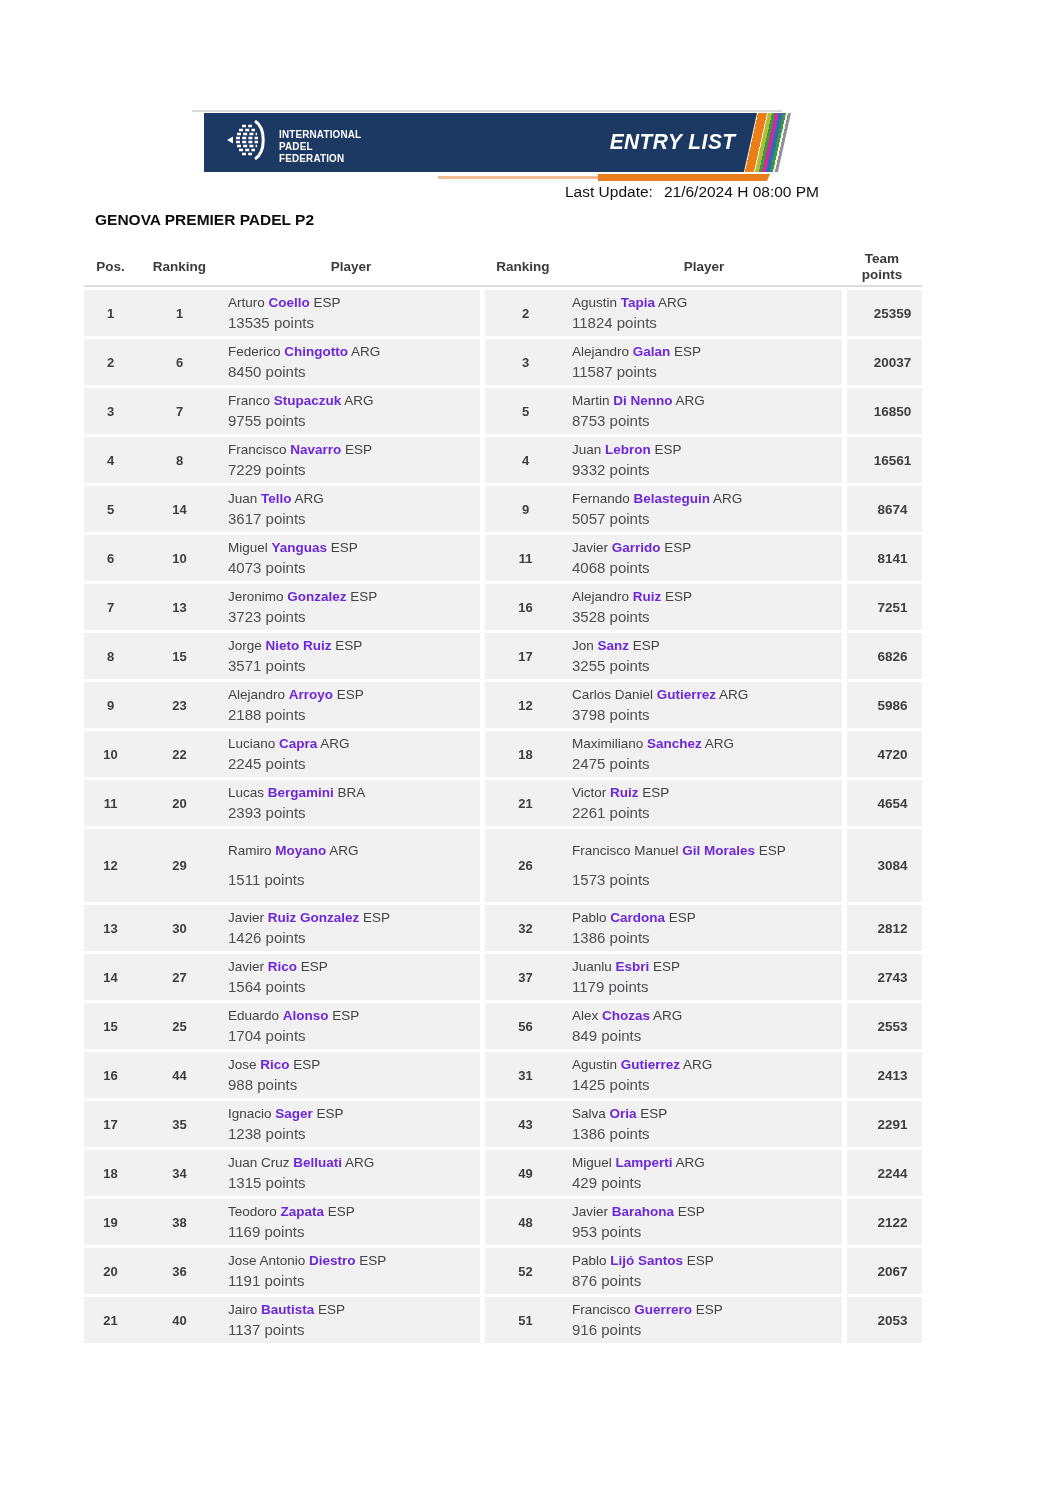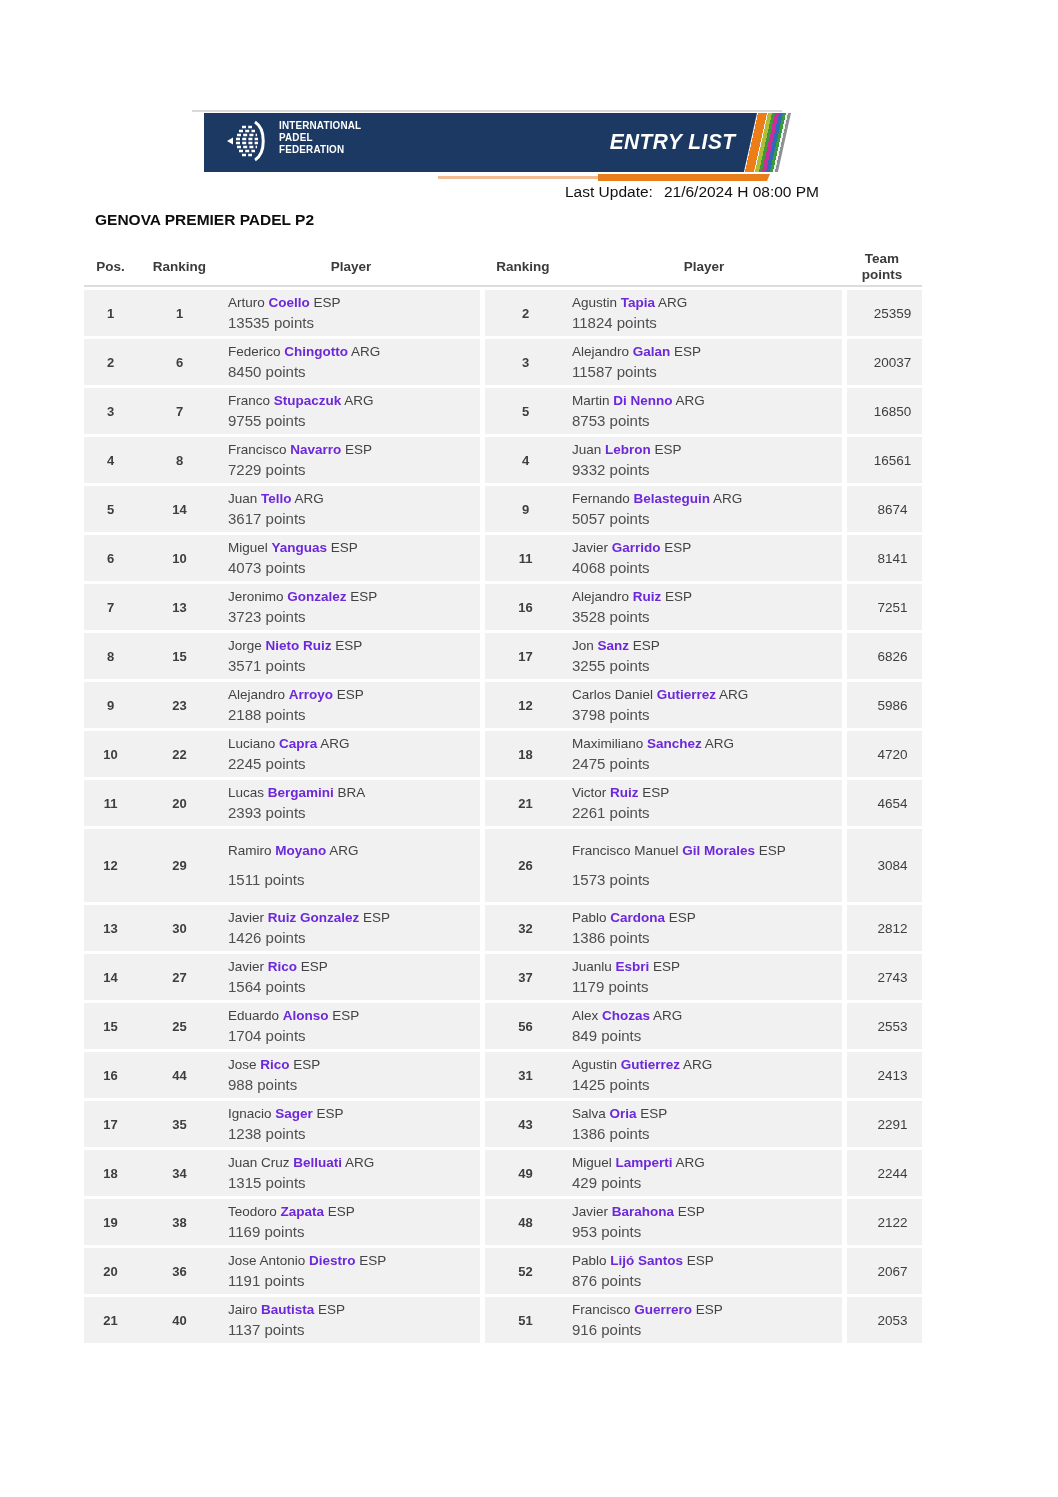--- a/index.html
+++ b/index.html
@@ -21,21 +21,21 @@
       #f5f6f7 0 1px, #ed7d17 1px 10px, #f5f6f7 10px 11px,
       #b3bd35 11px 15px, #3b9b3c 15px 18px, #cb2d9b 18px 22px,
       #2e6cb5 22px 26px, #3b9b3c 26px 29px, #f0f1f2 29px 31px, #8e9094 31px 34px);
   }
   .banner-orange-bar {
     position: absolute; left: 598px; top: 174px; width: 172px; height: 7px;
     background: #e87d1c; clip-path: polygon(0 0, 100% 0, calc(100% - 3px) 100%, 0 100%);
   }
   .banner-peach-line { position: absolute; left: 438px; top: 176px; width: 160px; height: 3px; background: #f2bd92; }
 
-  .ipf-logo { position: absolute; left: 22px; top: 7px; height: 45px; display: flex; align-items: flex-start; gap: 9px; }
+  .ipf-logo { position: absolute; left: 22px; top: 7px; height: 45px; display: flex; align-items: flex-end; gap: 9px; }
   .ipf-logo svg { display: block; }
   .logo-text { color: #ffffff; font-weight: bold; font-size: 10.5px; line-height: 1.13;
                letter-spacing: 0.2px; transform: scaleX(0.94); transform-origin: left center; }
   .entry-badge {
     position: absolute; right: 22px; top: 16px; color: #ffffff;
     font-size: 22px; font-weight: bold; font-style: italic; letter-spacing: 0.5px;
     transform: scaleX(0.95); transform-origin: right center;
   }
 
   
@@ -48,21 +48,21 @@
   col.c-pos { width: 53px; } col.c-rank1 { width: 85px; } col.c-p1 { width: 258px; }
   col.c-rank2 { width: 86px; } col.c-p2 { width: 276px; } col.c-team { width: 80px; }
 
   th { background: #ffffff; font-size: 13.5px; font-weight: bold; color: #3b3b3d;
        text-align: center; vertical-align: middle; height: 38px; line-height: 1.15;
        border-bottom: 2px solid #dcdcdc; padding: 0 2px; }
   td { background: #f1f1f2; vertical-align: middle; }
   tr.data-row { height: 46px; }
   tr.data-row.tall { height: 56px; }
   td.num { font-size: 13px; font-weight: bold; color: #3e3e40; text-align: center; }
-  td.team { font-size: 13.5px; font-weight: normal; color: #3e3e40; text-align: center; padding-left: 16px; }
+  td.team { font-size: 13.5px; font-weight: bold; color: #3e3e40; text-align: center; padding-left: 16px; }
   td.gutter-left { border-left: 5px solid #ffffff; }
   td.player { padding: 0 4px 0 6px; }
   .player-inner { height: 46px; display: flex; flex-direction: column; justify-content: space-evenly; }
   .tall .player-inner { height: 73px; }
   .pname { font-size: 13.5px; color: #434345; white-space: nowrap; }
   .pname b { color: #6d28d9; text-align: center; }
   .ppoints { font-size: 15px; color: #4f4f51; }
 </style>
 </head>
 <body>

